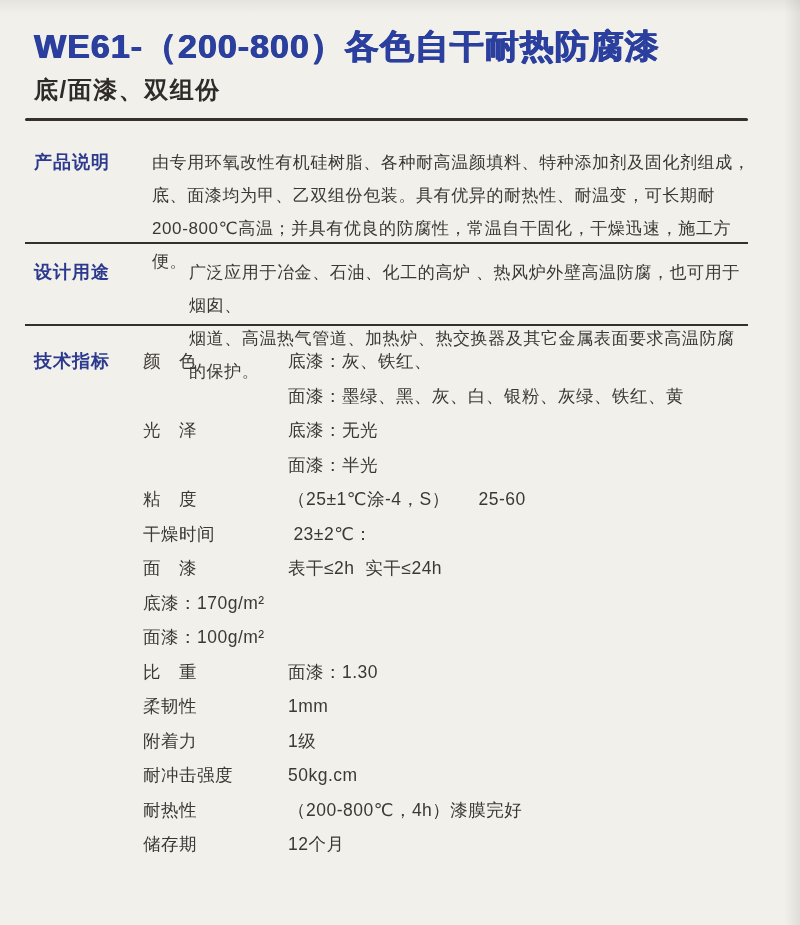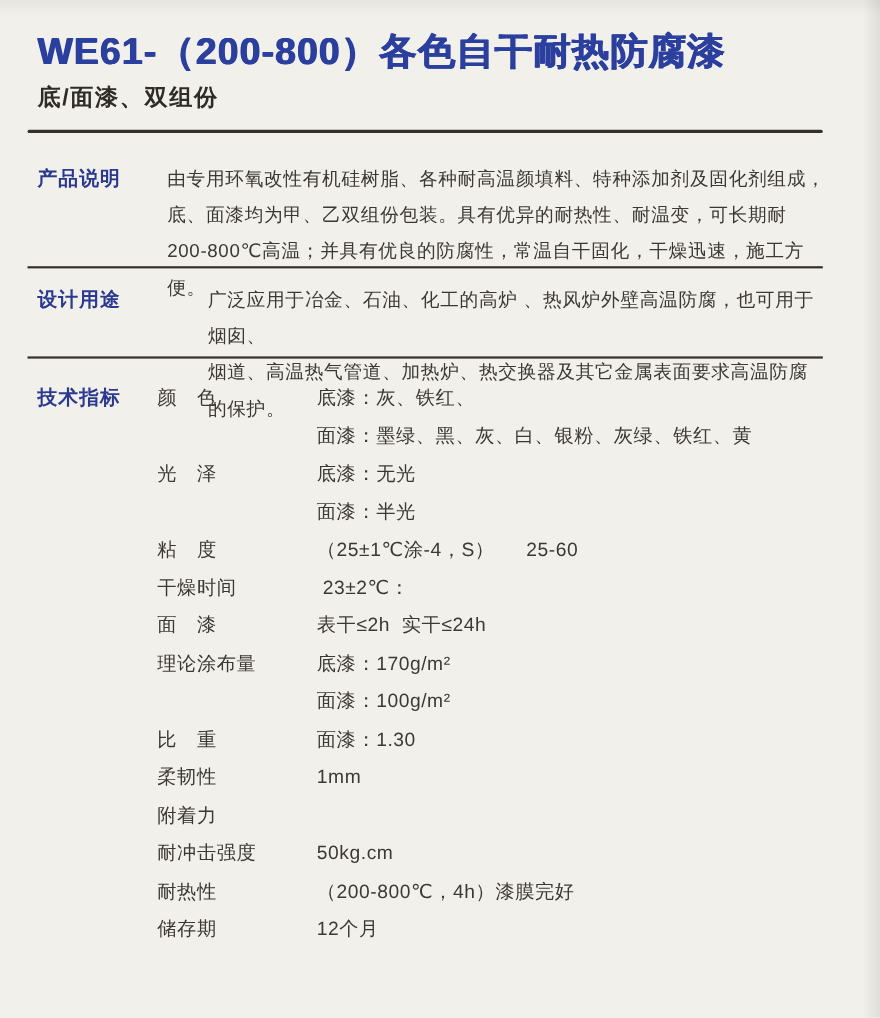--- a/index.html
+++ b/index.html
@@ -24,21 +24,21 @@
 
   .page-title {
     position: absolute; left: 34px; top: 24px; margin: 0;
     font-size: 34px; font-weight: 900; letter-spacing: 1px;
     color: var(--title-blue, #2b3f9e);
     white-space: nowrap;
     text-shadow: 0.7px 0 0 var(--title-blue, #2b3f9e), -0.4px 0 0 var(--title-blue, #2b3f9e);
   }
   .page-subtitle {
     position: absolute; left: 34px; top: 74px;
-    font-size: 21px; font-weight: 700; letter-spacing: 1.5px;
+    font-size: 24px; font-weight: 700; letter-spacing: 1.5px;
     color: #2e2b29;
   }
 
   .divider { position: absolute; left: 25px; right: 52px; background: var(--divider, #353029); }
   .divider-1 { top: 118px; height: 3px; border-radius: 2px; }
   .divider-2 { top: 242px; height: 2px; }
   .divider-3 { top: 324px; height: 2px; }
 
   .section { position: absolute; left: 34px; right: 48px; display: flex; }
   #section-desc { top: 146px; }
@@ -142,21 +142,20 @@
 
 
   <div class="spec-row">
     <div class="spec-prop">面　漆</div>
     <div class="spec-values">
           <div class="spec-line">表干≤2h  实干≤24h</div>
         </div>
   </div>
 
   <div class="spec-row">
-    <div class="spec-prop">理论涂布量</div>
     <div class="spec-values">
           <div class="spec-line">底漆：170g/m²</div>
           <div class="spec-line">面漆：100g/m²</div>
         </div>
   </div>
 
   <div class="spec-row">
     <div class="spec-prop">比　重</div>
     <div class="spec-values">
           <div class="spec-line">面漆：1.30</div>
@@ -165,20 +164,23 @@
 
   <div class="spec-row">
     <div class="spec-prop">柔韧性</div>
     <div class="spec-values">
           <div class="spec-line">1mm</div>
         </div>
   </div>
 
   <div class="spec-row">
     <div class="spec-prop">附着力</div>
+    <div class="spec-values">
+          <div class="spec-line">1级</div>
+        </div>
   </div>
 
   <div class="spec-row">
     <div class="spec-prop">耐冲击强度</div>
     <div class="spec-values">
           <div class="spec-line">50kg.cm</div>
         </div>
   </div>
 
   <div class="spec-row">

